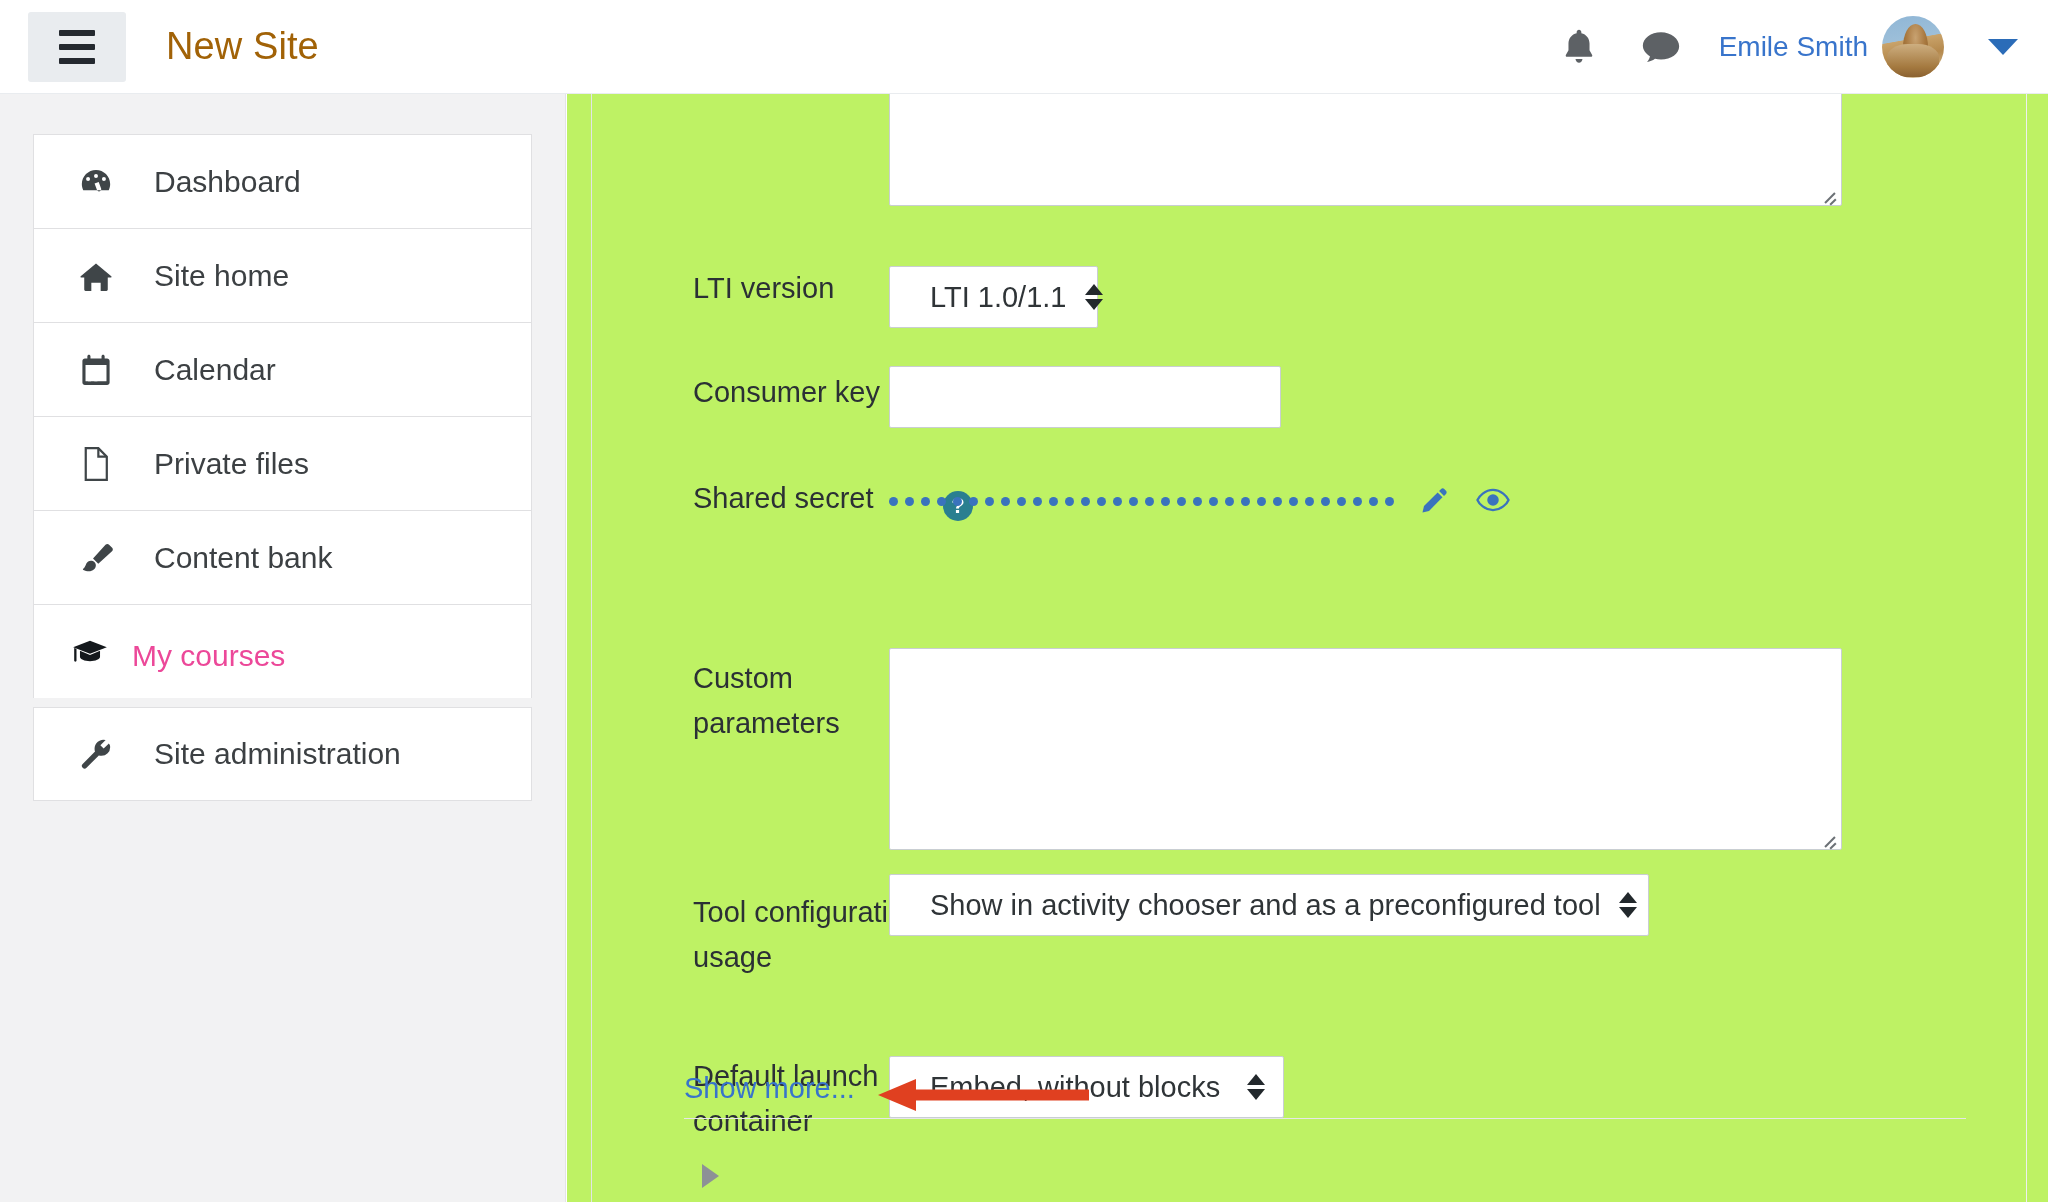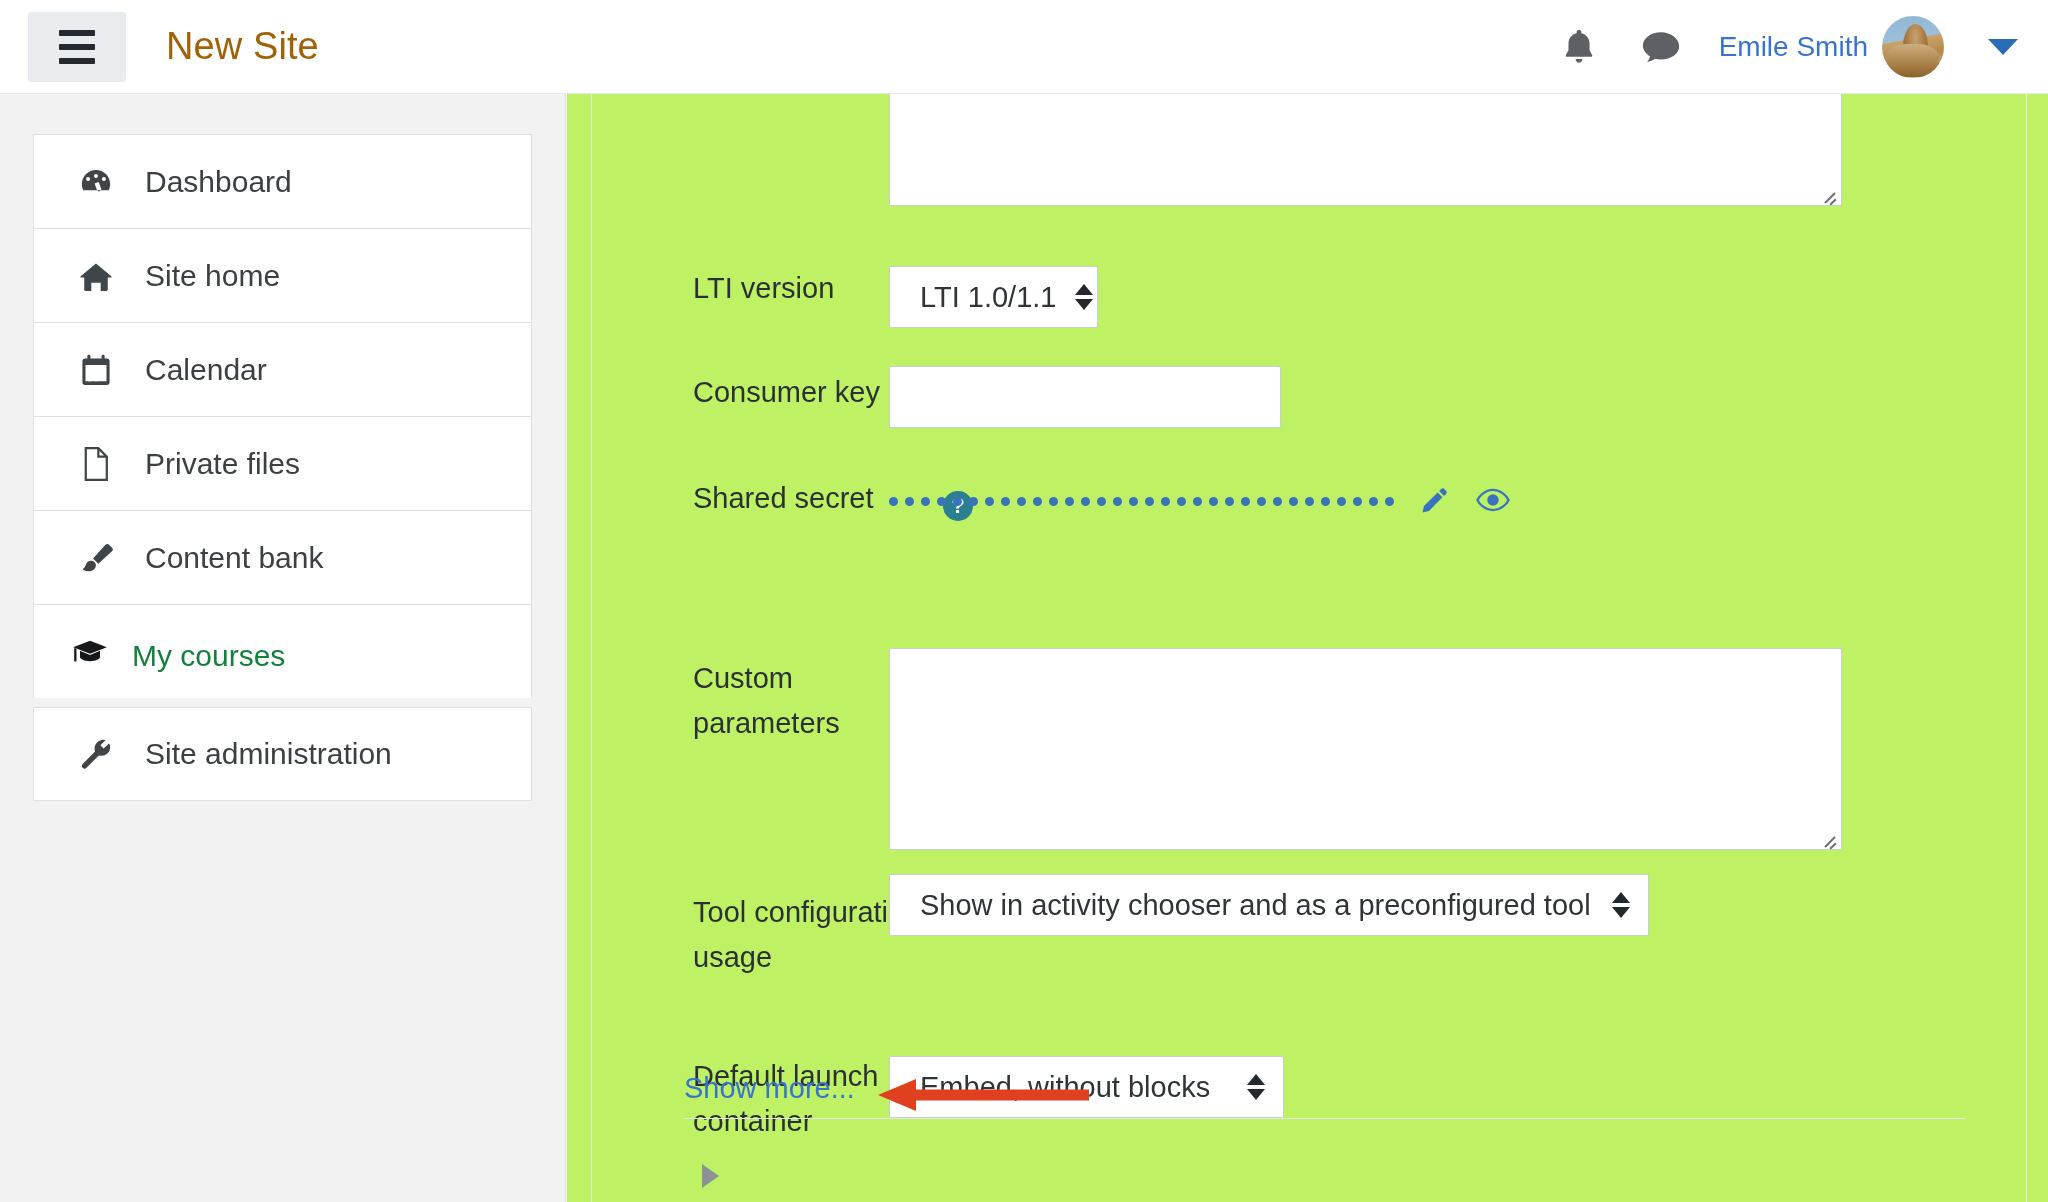--- a/index.html
+++ b/index.html
@@ -124,41 +124,41 @@
   .nav-list { list-style: none; margin: 0; padding: 0; }
   .nav-item {
     background: #ffffff;
     border: 1px solid #e0e0e2;
     border-bottom: none;
     display: flex;
     align-items: center;
     height: 94px;
     padding-left: 44px;
     cursor: pointer;
-    gap: 31px;
+    gap: 40px;
   }
   .nav-item:last-child { border-bottom: 1px solid #e0e0e2; }
   .nav-item.separated {
     border-top: 1px solid #e0e0e2;
     border-bottom: 1px solid #e0e0e2;
     margin-top: 9px;
   }
   .nav-item .nav-ico {
     width: 36px;
     display: flex; align-items: center; justify-content: center;
     color: #4a5055;
     flex: 0 0 auto;
   }
   .nav-item .nav-label {
     font-size: 30px;
     color: #3c4043;
     white-space: nowrap;
   }
   .nav-item.active .nav-label {
-    color: #15803d;
+    color: #ec4899;
     font-weight: 400;
     margin-top: 8px;
   }
   .nav-item.active .nav-ico { color: #14181c; }
   .nav-item.active { padding-left: 38px; gap: 24px; }
 
   
   .content-wrap {
     position: absolute;
     top: 94px; left: 567px;
@@ -249,21 +249,21 @@
   .resize-grip::after  { width: 8px;  right: 0; bottom: 0px; }
 
   .select-box {
     border: 1px solid #c9ced2;
     background: #ffffff;
     border-radius: 2px;
     display: inline-flex;
     align-items: center;
     justify-content: space-between;
     cursor: pointer;
-    padding: 0 18px 0 30px;
+    padding: 0 18px 0 40px;
     gap: 18px;
   }
   .select-value {
     font-size: 29px;
     color: #2f3437;
     white-space: nowrap;
   }
   .select-arrows {
     display: flex;
     flex-direction: column;

